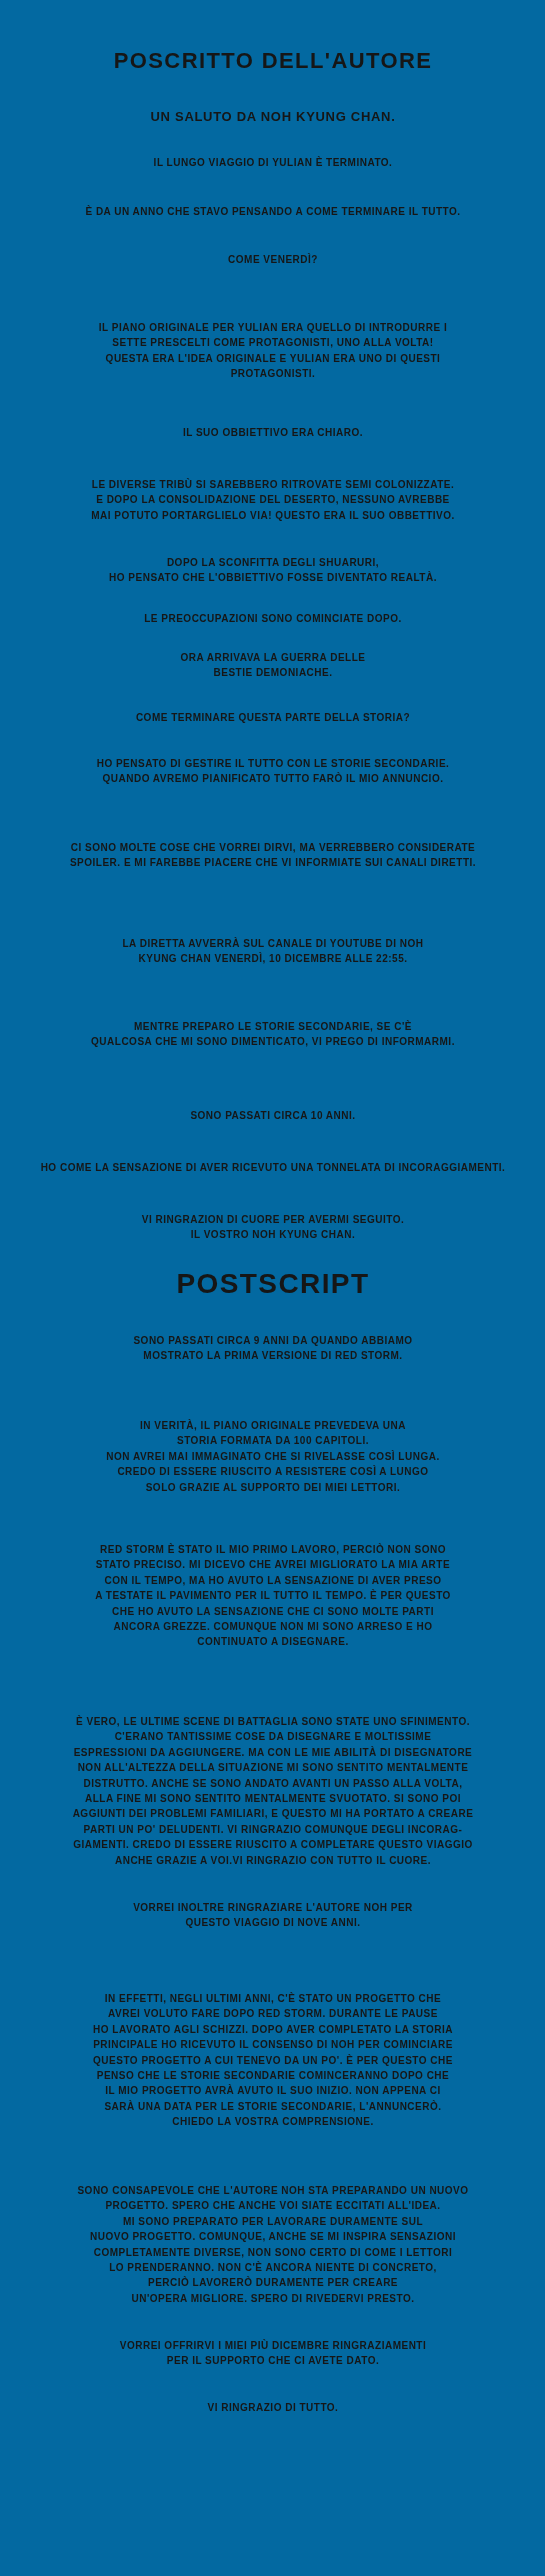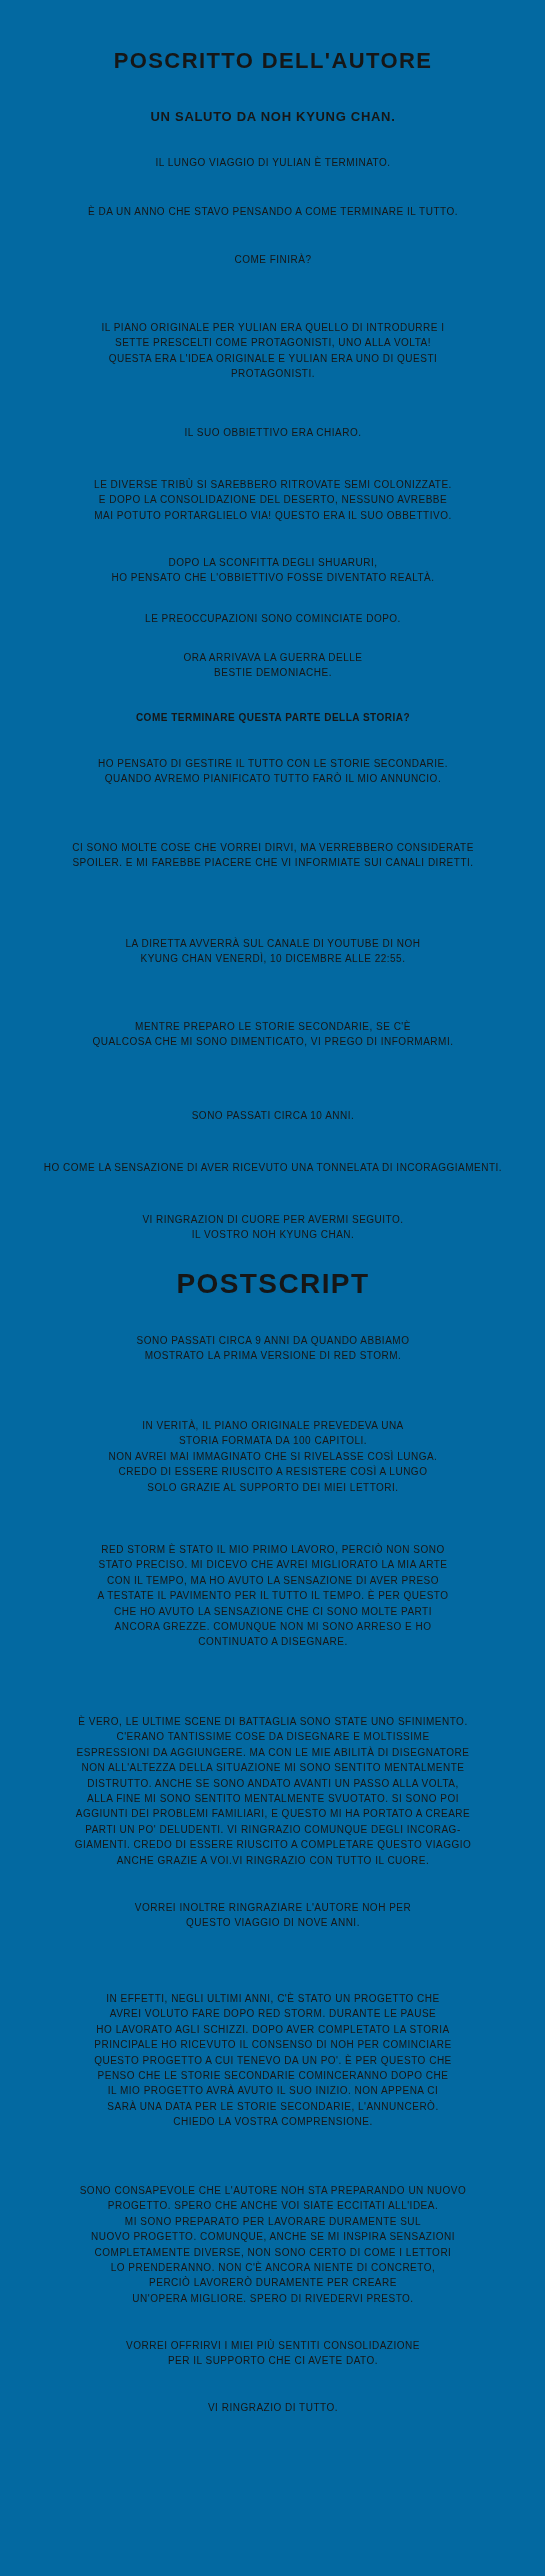--- a/index.html
+++ b/index.html
@@ -14,21 +14,21 @@
   .tb {
     position: absolute;
     left: 14.4px;
     right: 14.4px;
     text-align: center;
     white-space: pre-line;
     color: #161616;
     font-family: "Liberation Sans", sans-serif;
     font-size: 10px;
     line-height: 15.4px;
-    font-weight: 400;
+    font-weight: 700;
     letter-spacing: 0.5px;
   }
   .b { font-weight: 700; }
   .title-main {
     font-size: 22px;
     line-height: 30px;
     font-weight: 700;
     letter-spacing: 1.4px;
   }
   .title-sub {
@@ -47,21 +47,21 @@
 </head>
 <body>
 
 <div class="page">
 
   <div class="tb title-main" style="top:46px">POSCRITTO DELL'AUTORE</div>
   <div class="tb title-sub" style="top:108px">UN SALUTO DA NOH KYUNG CHAN.</div>
 
   <div class="tb" style="top:155px">IL LUNGO VIAGGIO DI YULIAN È TERMINATO.</div>
   <div class="tb" style="top:204px">È DA UN ANNO CHE STAVO PENSANDO A COME TERMINARE IL TUTTO.</div>
-  <div class="tb" style="top:252px">COME FINIRÀ?</div>
+  <div class="tb" style="top:252px">COME VENERDÌ?</div>
   <div class="tb" style="top:320px">IL PIANO ORIGINALE PER YULIAN ERA QUELLO DI INTRODURRE I
 SETTE PRESCELTI COME PROTAGONISTI, UNO ALLA VOLTA!
 QUESTA ERA L'IDEA ORIGINALE E YULIAN ERA UNO DI QUESTI
 PROTAGONISTI.</div>
   <div class="tb" style="top:477px">LE DIVERSE TRIBÙ SI SAREBBERO RITROVATE SEMI COLONIZZATE.
 E DOPO LA CONSOLIDAZIONE DEL DESERTO, NESSUNO AVREBBE
 MAI POTUTO PORTARGLIELO VIA! QUESTO ERA IL SUO OBBETTIVO.</div>
   <div class="tb" style="top:425px">IL SUO OBBIETTIVO ERA CHIARO.</div>
   <div class="tb" style="top:555px">DOPO LA SCONFITTA DEGLI SHUARURI,
 HO PENSATO CHE L'OBBIETTIVO FOSSE DIVENTATO REALTÀ.</div>
@@ -120,18 +120,18 @@
 SARÀ UNA DATA PER LE STORIE SECONDARIE, L'ANNUNCERÒ.
 CHIEDO LA VOSTRA COMPRENSIONE.</div>
   <div class="tb" style="top:2183px">SONO CONSAPEVOLE CHE L'AUTORE NOH STA PREPARANDO UN NUOVO
 PROGETTO. SPERO CHE ANCHE VOI SIATE ECCITATI ALL'IDEA.
 MI SONO PREPARATO PER LAVORARE DURAMENTE SUL
 NUOVO PROGETTO. COMUNQUE, ANCHE SE MI INSPIRA SENSAZIONI
 COMPLETAMENTE DIVERSE, NON SONO CERTO DI COME I LETTORI
 LO PRENDERANNO. NON C'È ANCORA NIENTE DI CONCRETO,
 PERCIÒ LAVORERÒ DURAMENTE PER CREARE
 UN'OPERA MIGLIORE. SPERO DI RIVEDERVI PRESTO.</div>
-  <div class="tb" style="top:2338px">VORREI OFFRIRVI I MIEI PIÙ SENTITI CONSOLIDAZIONE
+  <div class="tb" style="top:2338px">VORREI OFFRIRVI I MIEI PIÙ DICEMBRE RINGRAZIAMENTI
 PER IL SUPPORTO CHE CI AVETE DATO.</div>
   <div class="tb" style="top:2400px">VI RINGRAZIO DI TUTTO.</div>
 
 </div>
 
 
 </body></html>

